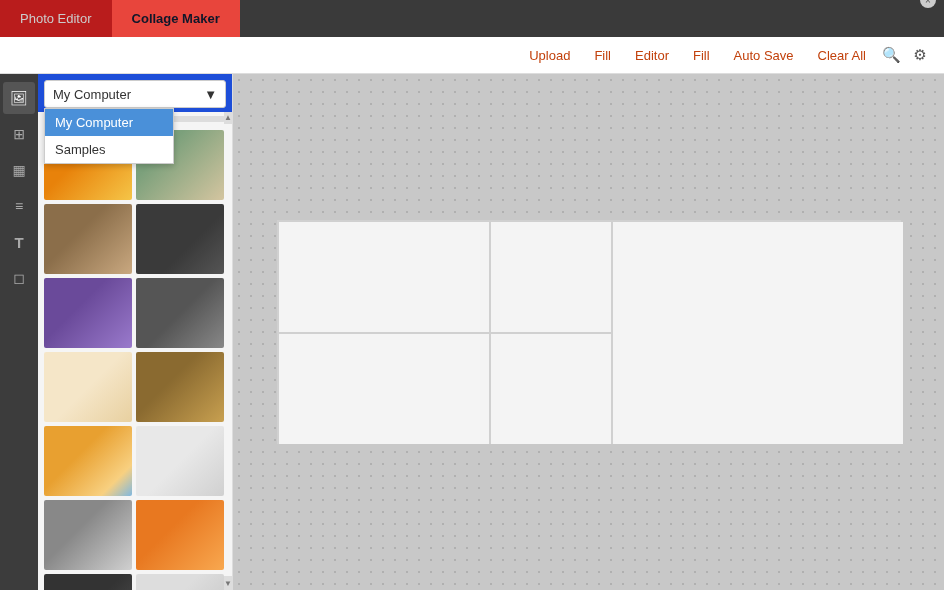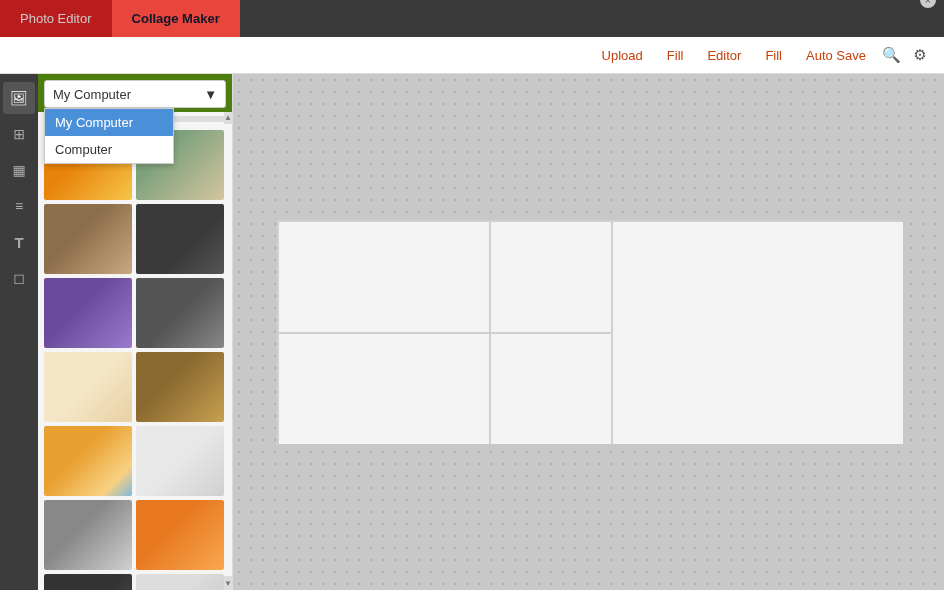--- a/index.html
+++ b/index.html
@@ -114,21 +114,21 @@
       width: 195px;
       background: #f5f5f5;
       border-right: 1px solid #ddd;
       display: flex;
       flex-direction: column;
       overflow: hidden;
       position: relative;
     }
     .photo-panel-header {
       padding: 6px 6px 4px 6px;
-      background: #4d7c0f;
+      background: #1d4ed8;
       position: relative;
       z-index: 10;
     }
 
     
     .dropdown-wrapper {
       position: relative;
     }
     .dropdown-btn {
       width: 100%;
@@ -285,20 +285,21 @@
   </div>
 </div>
 
 <div class="nav-bar">
   <div class="nav-spacer"></div>
   <button class="nav-btn">Upload</button>
   <button class="nav-btn">Fill</button>
   <button class="nav-btn">Editor</button>
   <button class="nav-btn">Fill</button>
   <button class="nav-btn">Auto Save</button>
+  <button class="nav-btn">Clear All</button>
   <div class="nav-icon">🔍</div>
   <div class="nav-icon">⚙</div>
 </div>
 
 <div class="main-layout">
 
   <div class="left-toolbar">
     <div class="toolbar-btn active">
       <span>🖼</span>
     </div>
@@ -325,21 +326,21 @@
 
     <div class="photo-panel-header">
       <div class="dropdown-wrapper">
         <div class="dropdown-btn">
           <span>My Computer</span>
           <span>▼</span>
         </div>
 
         <div class="dropdown-menu">
           <div class="dropdown-item selected">My Computer</div>
-          <div class="dropdown-item">Computer</div>
+          <div class="dropdown-item">Samples</div>
         </div>
       </div>
     </div>
 
     <div class="progress-area">
       <div class="progress-bar-bg">
         <div class="progress-bar-fill" style="width:60%;"></div>
       </div>
     </div>
 

